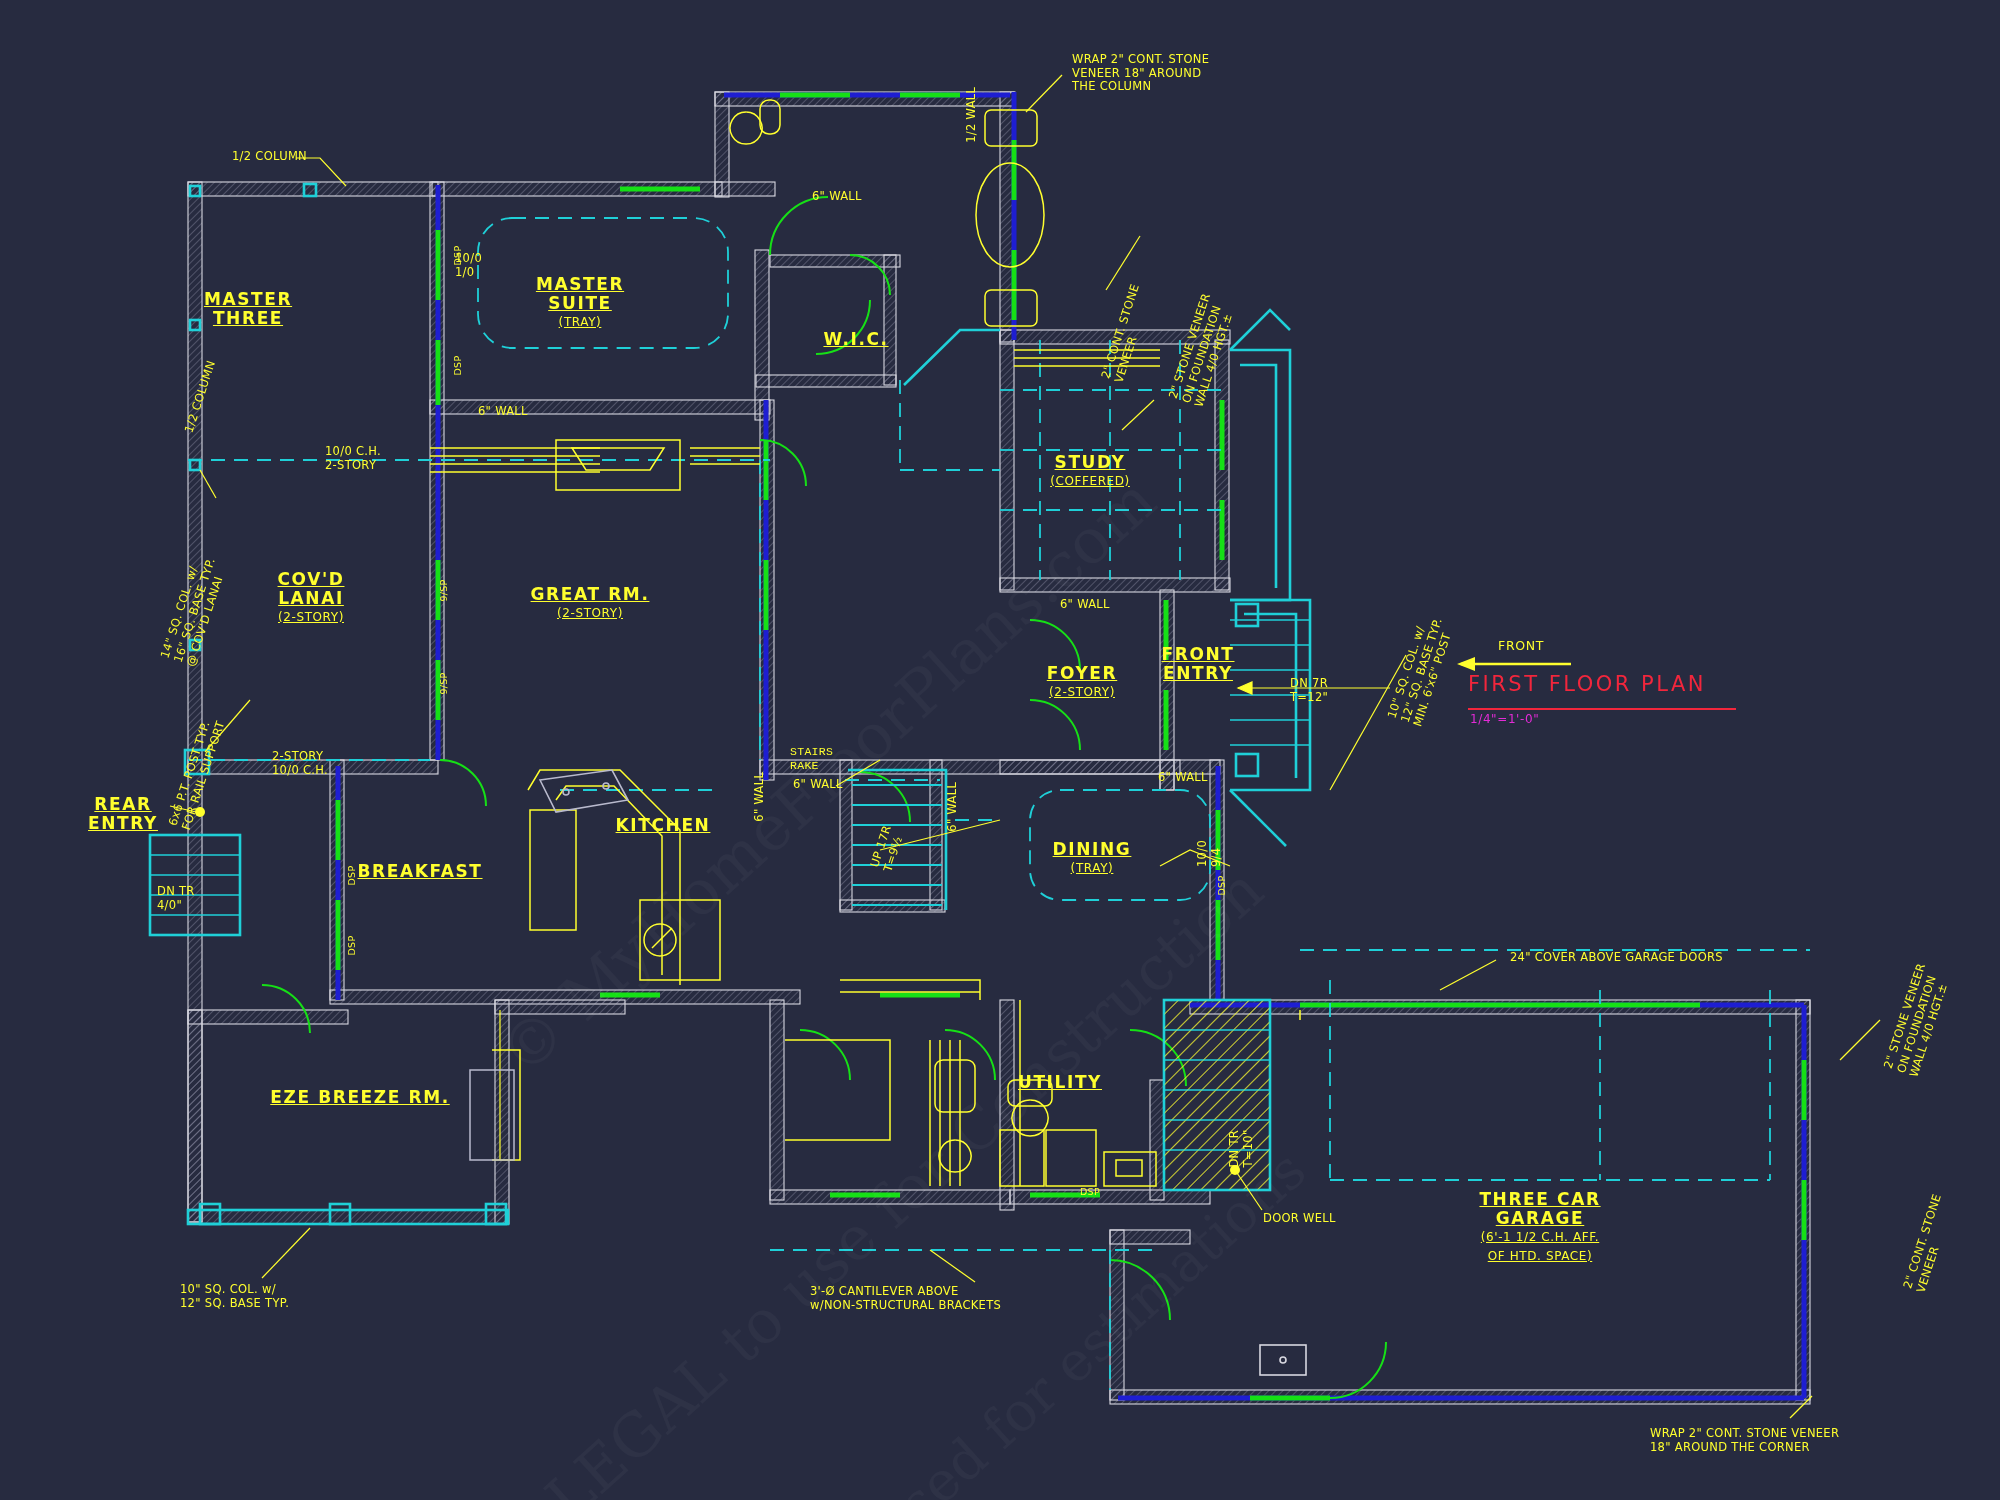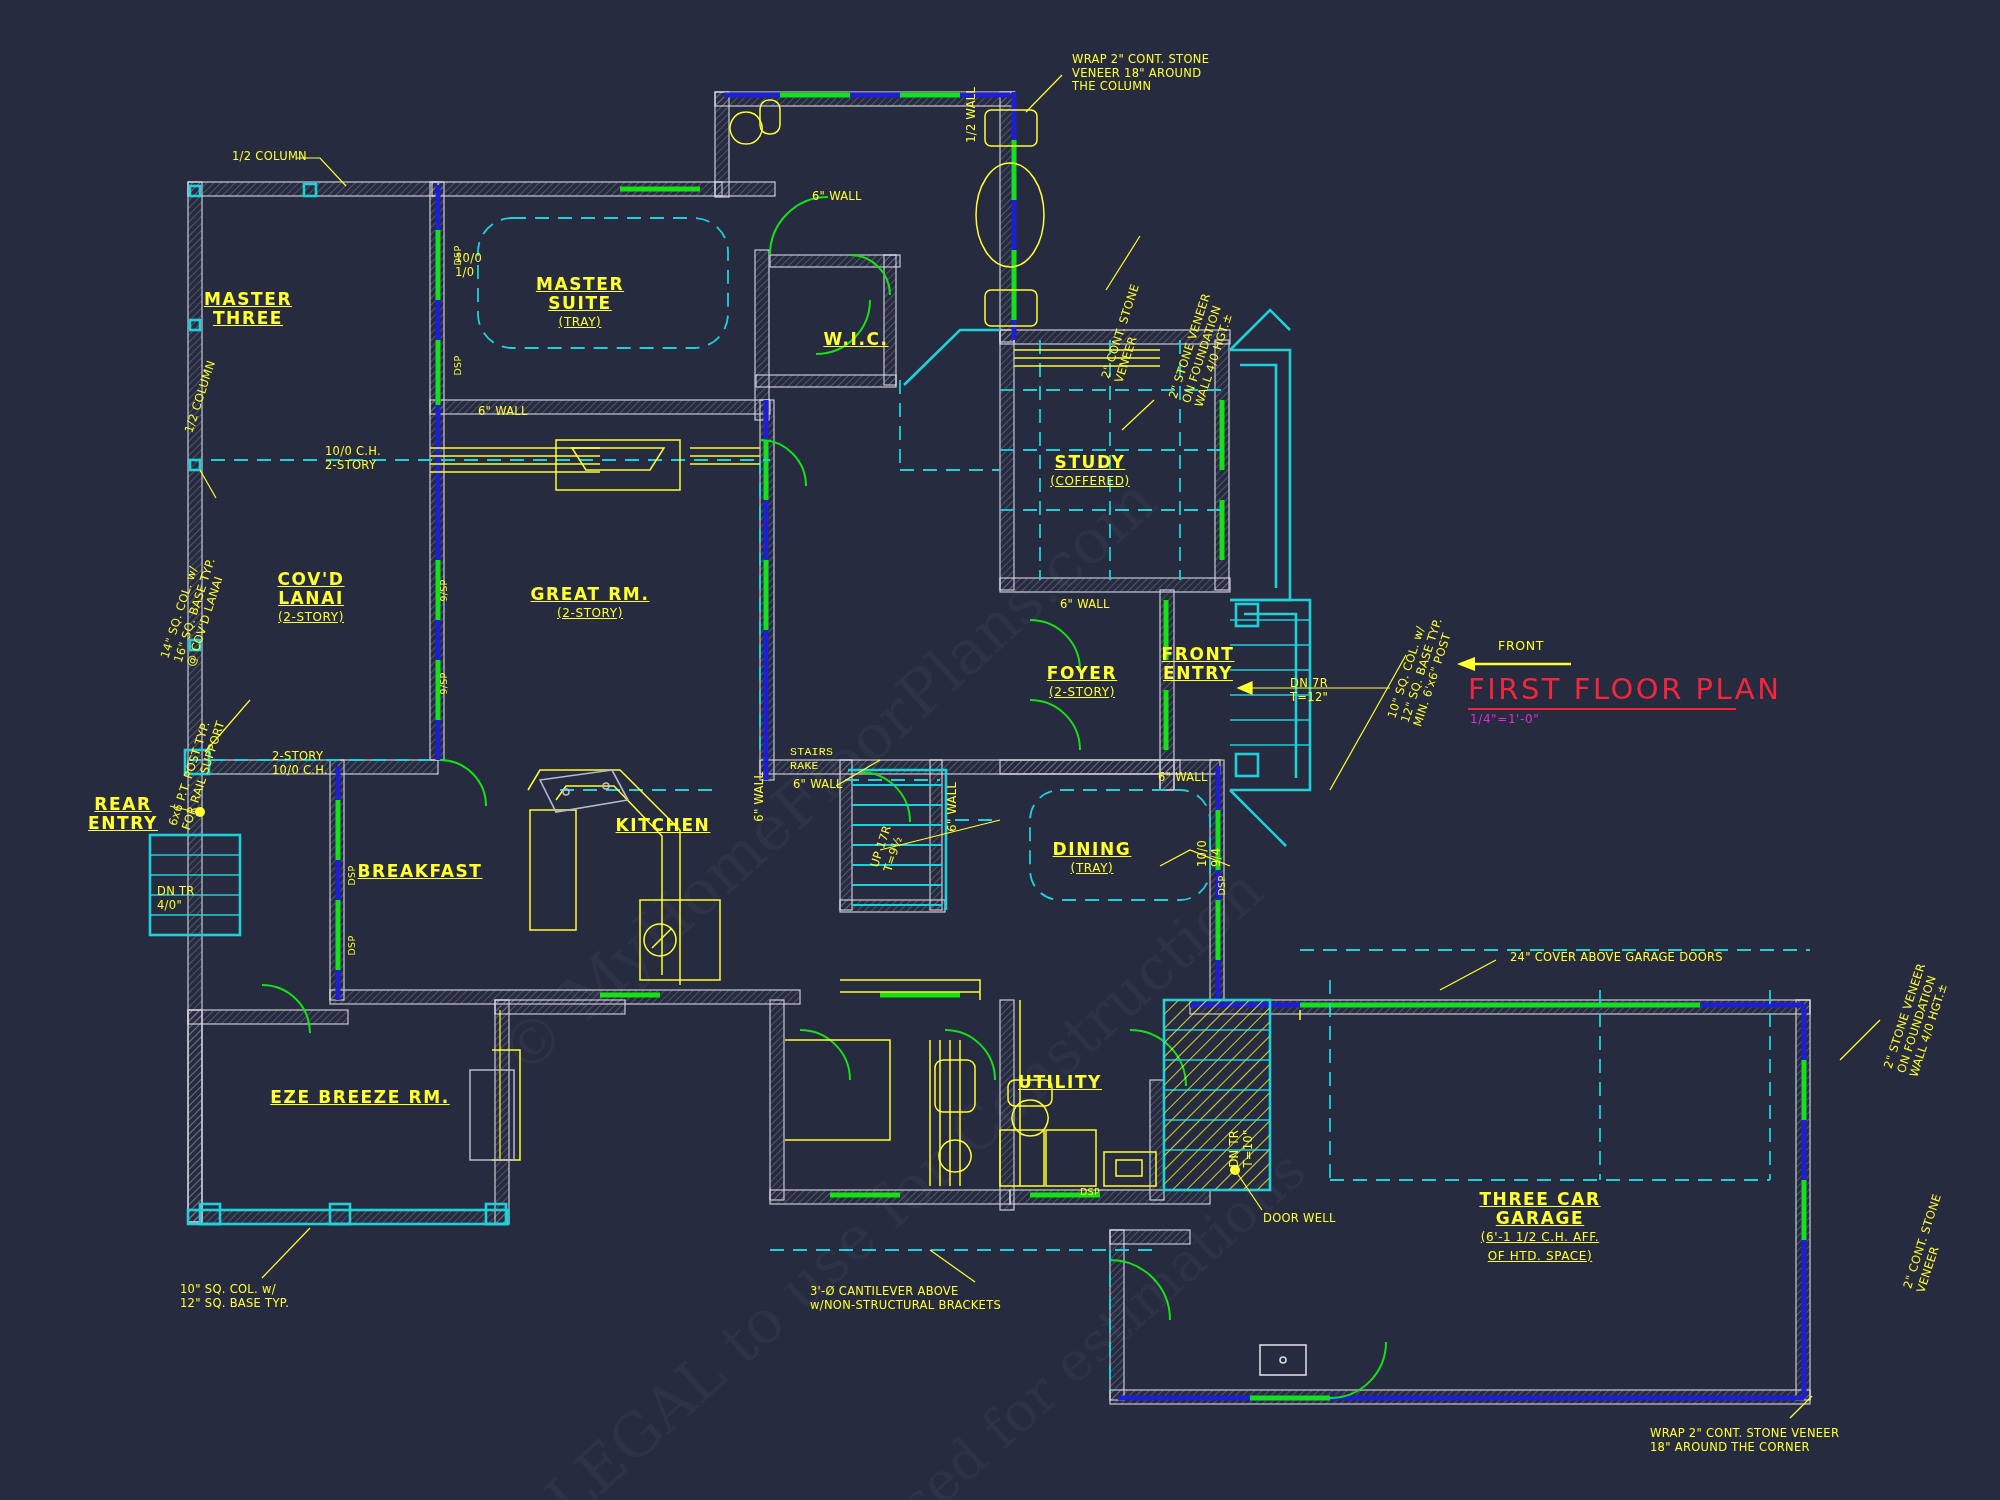--- a/index.html
+++ b/index.html
@@ -8,21 +8,21 @@
        font-family:"DejaVu Sans",sans-serif;}
   #plan{position:relative;width:2000px;height:1500px;background:#272b40;}
   svg{position:absolute;top:0;left:0;}
   .lbl{position:absolute;color:#ffff2e;font-family:"DejaVu Sans",sans-serif;
        white-space:pre;letter-spacing:.4px;}
   .room{font-size:17px;font-weight:bold;text-decoration:underline;text-align:center;
         line-height:19px;letter-spacing:1.6px;}
   .room .sub{font-size:12px;font-weight:normal;text-decoration:none;letter-spacing:.6px;display:block;}
   .note{font-size:11.5px;line-height:13.5px;letter-spacing:.3px;}
   .tiny{font-size:9.5px;line-height:11px;}
-  .title{position:absolute;color:#f2263c;font-size:29px;letter-spacing:2.5px;
+  .title{position:absolute;color:#f2263c;font-size:21px;letter-spacing:2.5px;
          font-family:"DejaVu Sans",sans-serif;}
   .subtitle{position:absolute;color:#e32bd6;font-size:12px;letter-spacing:.6px;}
   .front{position:absolute;color:#ffff2e;font-size:12.5px;letter-spacing:.7px;}
   .wm{position:absolute;color:rgba(255,255,255,.035);font-family:"DejaVu Serif",serif;
       white-space:nowrap;pointer-events:none;font-size:64px;}
 </style>
 </head>
 <body>
 
 <div id="plan">

